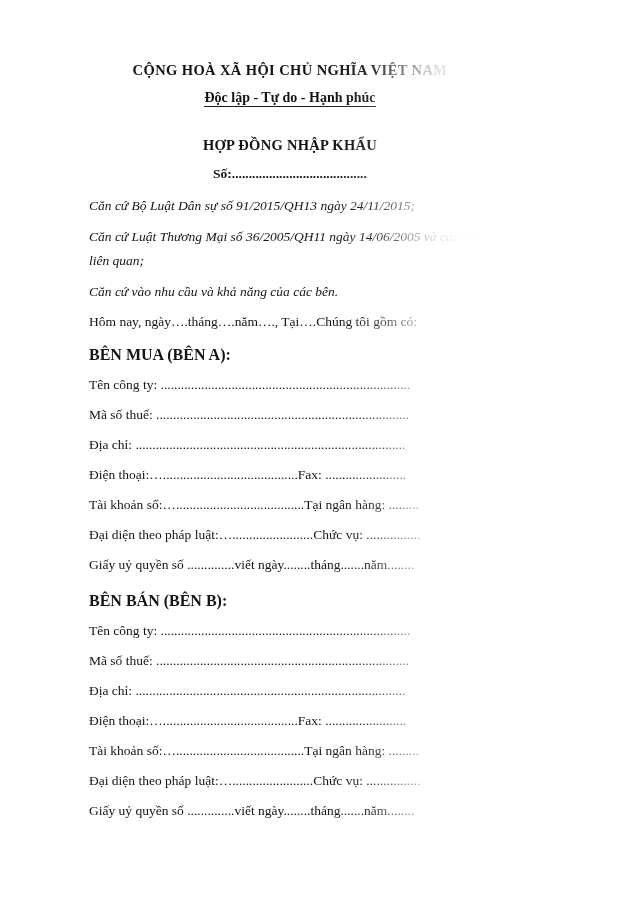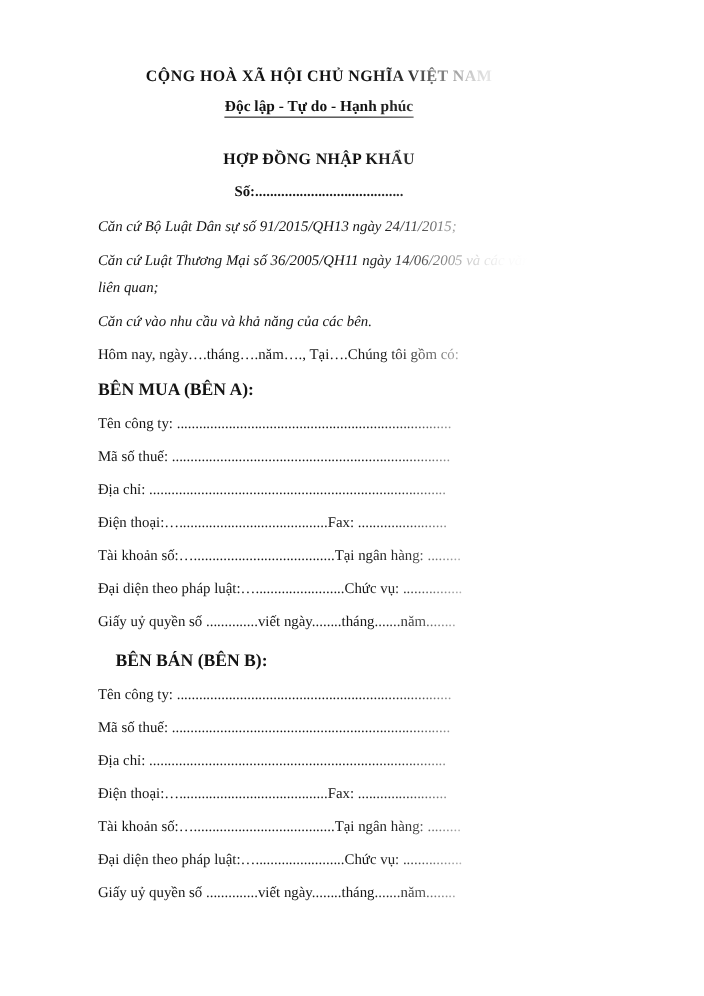--- a/index.html
+++ b/index.html
@@ -179,21 +179,21 @@
     <div class="doc-line section-heading" style="left:89px; top:345px;">BÊN MUA (BÊN A):</div>
 
     <div class="doc-line field-line" style="left:89px; top:377px;">Tên công ty: ..........................................................................</div>
     <div class="doc-line field-line" style="left:89px; top:407px;">Mã số thuế: ...........................................................................</div>
     <div class="doc-line field-line" style="left:89px; top:437px;">Địa chỉ: ................................................................................</div>
     <div class="doc-line field-line" style="left:89px; top:467px;">Điện thoại:…........................................Fax: ........................</div>
     <div class="doc-line field-line" style="left:89px; top:497px;">Tài khoản số:…......................................Tại ngân hàng: .........</div>
     <div class="doc-line field-line" style="left:89px; top:527px;">Đại diện theo pháp luật:…........................Chức vụ: ................</div>
     <div class="doc-line field-line" style="left:89px; top:557px;">Giấy uỷ quyền số ..............viết ngày........tháng.......năm........</div>
 
-    <div class="doc-line section-heading" style="left:105px; top:591px;">BÊN BÁN (BÊN B):</div>
+    <div class="doc-line section-heading" style="left:89px; top:591px;">BÊN BÁN (BÊN B):</div>
 
     <div class="doc-line field-line" style="left:89px; top:623px;">Tên công ty: ..........................................................................</div>
     <div class="doc-line field-line" style="left:89px; top:653px;">Mã số thuế: ...........................................................................</div>
     <div class="doc-line field-line" style="left:89px; top:683px;">Địa chỉ: ................................................................................</div>
     <div class="doc-line field-line" style="left:89px; top:713px;">Điện thoại:…........................................Fax: ........................</div>
     <div class="doc-line field-line" style="left:89px; top:743px;">Tài khoản số:…......................................Tại ngân hàng: .........</div>
     <div class="doc-line field-line" style="left:89px; top:773px;">Đại diện theo pháp luật:…........................Chức vụ: ................</div>
     <div class="doc-line field-line" style="left:89px; top:803px;">Giấy uỷ quyền số ..............viết ngày........tháng.......năm........</div>
 
   </div>

